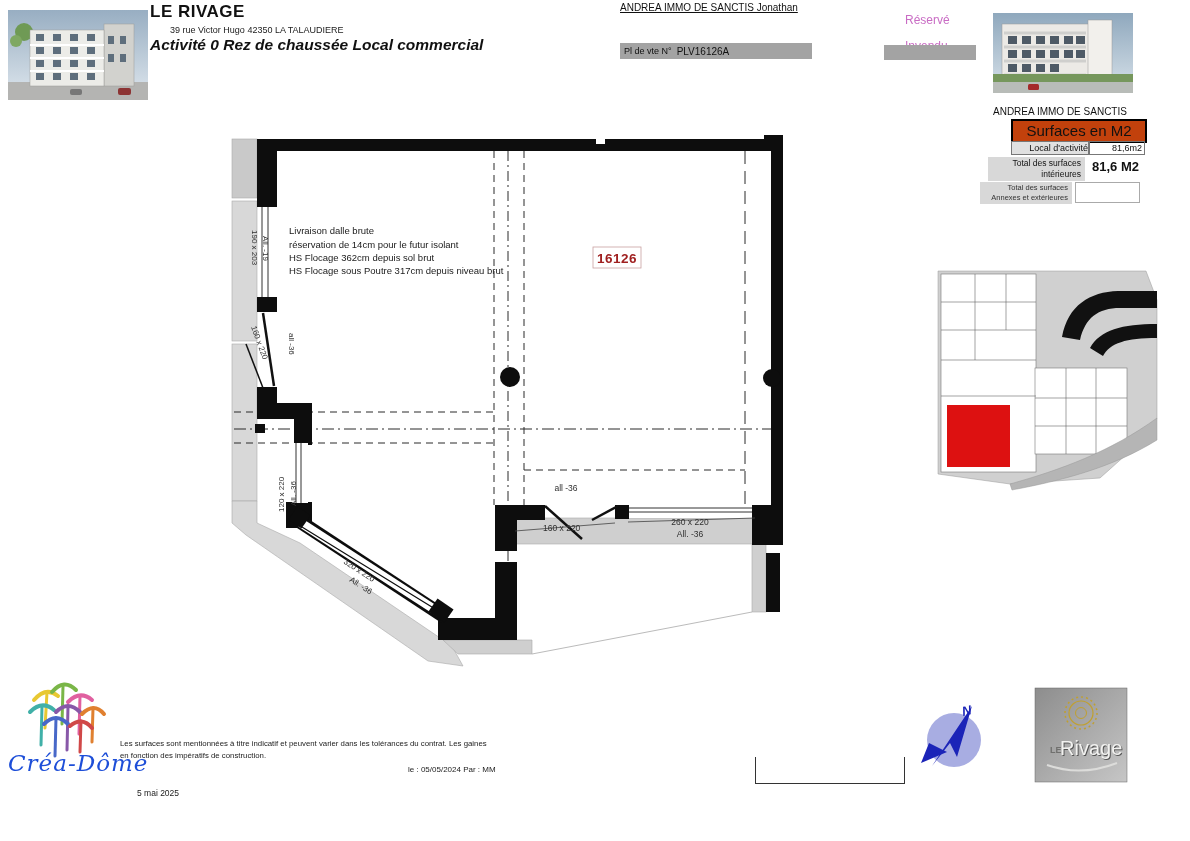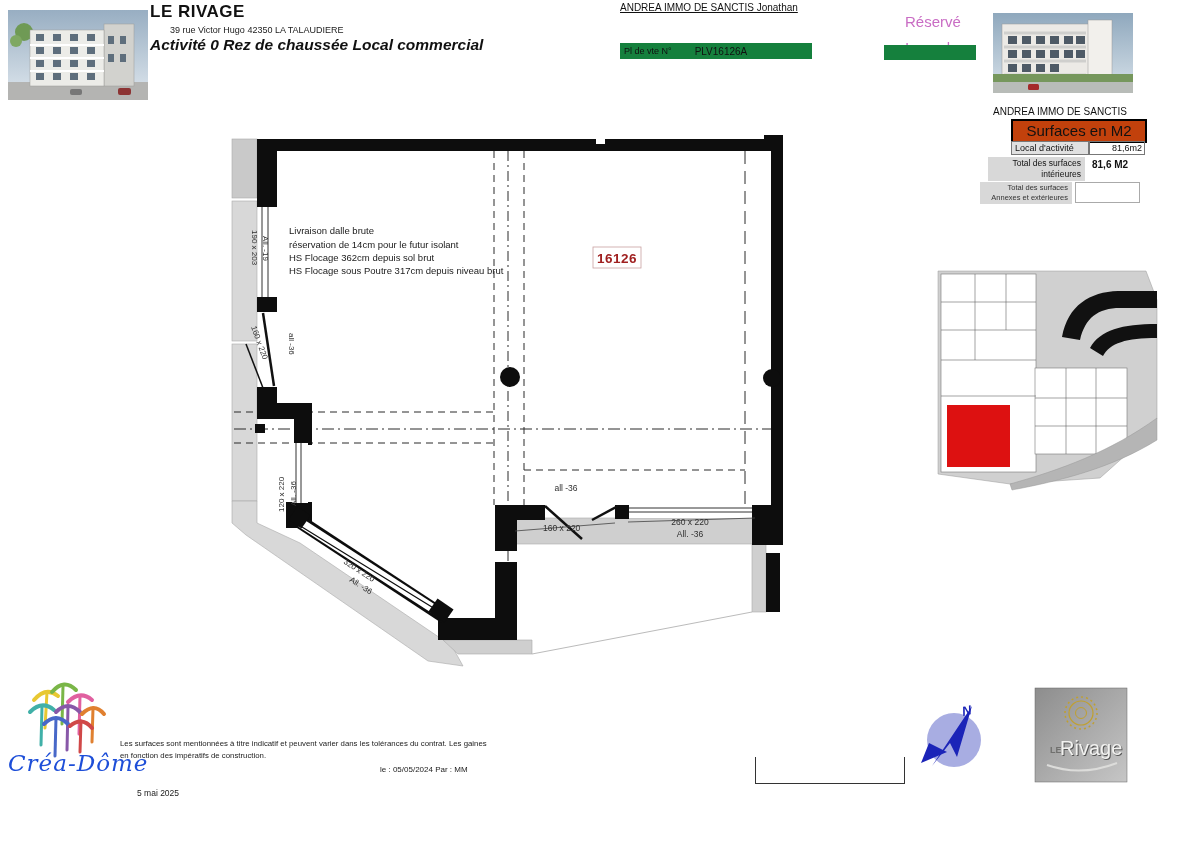--- a/index.html
+++ b/index.html
@@ -3,33 +3,33 @@
 <meta charset="utf-8">
 <style>
   html,body{margin:0;padding:0;background:#fff;}
   #page{position:relative;width:1190px;height:841px;background:#fff;overflow:hidden;
         font-family:"Liberation Sans", sans-serif;color:#111;}
   .abs{position:absolute;}
   .doc-title{font-size:17px;font-weight:bold;letter-spacing:.5px;}
   .doc-address{font-size:9px;color:#222;}
   .doc-subtitle{font-size:15.5px;font-weight:bold;font-style:italic;}
   .small{font-size:10px;text-decoration:underline;}
-  .graybar{background:#15803d;display:flex;align-items:center;}
-  .legend{font-size:15px;color:#c96cc4;}
+  .graybar{background:#a3a3a3;display:flex;align-items:center;}
+  .legend{font-size:12px;color:#c96cc4;}
   .panel-company{font-size:10px;text-align:left;}
   .surf-title{border:2px solid #000;background:#c2410c;font-size:15px;text-align:center;line-height:20px;}
   .cell{border:1px solid #777;font-size:9px;line-height:12px;box-sizing:border-box;}
-  .cell.gray{background:#e0e0e0;}
+  .cell.gray{background:#e0e0e0;text-align:right;}
   .total-label{background:#d8d8d8;font-size:8.5px;line-height:11px;text-align:right;padding:1px 4px 1px 0;box-sizing:border-box;}
-  .total-value{font-size:10px;font-weight:bold;}
+  .total-value{font-size:13px;font-weight:bold;}
   .annex{background:#d8d8d8;font-size:7.5px;line-height:10px;text-align:right;padding:1px 4px 1px 2px;box-sizing:border-box;color:#333;}
   .annex-empty{border:1px solid #aaa;background:#fff;box-sizing:border-box;}
   .disclaimer{font-size:7.8px;line-height:11.5px;color:#222;}
   .footdate{font-size:8.5px;color:#222;}
-  .revision{font-size:8px;color:#222;}
+  .revision{font-size:8px;color:#222;margin-left:28px;}
   .open-rect{border-left:1.5px solid #333;border-right:1.5px solid #333;border-bottom:1.5px solid #333;}
   .crea-text{font-family:"DejaVu Serif", serif;font-style:italic;font-size:23px;color:#1d4ed8;letter-spacing:1px;}
   svg text{font-family:"Liberation Sans", sans-serif;}
 </style>
 </head>
 <body>
 
 <div id="page">
 
   <svg class="abs" style="left:0;top:0;" width="1190" height="841" viewBox="0 0 1190 841">
@@ -277,21 +277,21 @@
     </g>
   </svg>
 
   <div class="abs doc-title" style="left:150px;top:2px;">LE RIVAGE</div>
   <div class="abs doc-address" style="left:150px;top:25px;margin-left:20px;">39 rue Victor Hugo  42350  LA TALAUDIERE</div>
   <div class="abs doc-subtitle" style="left:150px;top:36px;">Activité 0 Rez de chaussée Local commercial</div>
 
   <div class="abs small" style="left:620px;top:2px;">ANDREA IMMO DE SANCTIS Jonathan</div>
   <div class="abs graybar" style="left:620px;top:43px;width:192px;height:16px;">
     <span style="font-size:9px;margin-left:4px;">Pl de vte N°</span>
-    <span style="font-size:10px;margin-left:23px;">PLV16126A</span>
+    <span style="font-size:10px;margin-left:5px;">PLV16126A</span>
   </div>
 
   <div class="abs legend" style="left:905px;top:13px;">Réservé</div>
   <div class="abs legend" style="left:905px;top:39px;">Invendu</div>
   <div class="abs graybar" style="left:884px;top:45px;width:92px;height:15px;"></div>
 
   <div class="abs panel-company" style="left:993px;top:106px;width:142px;">ANDREA IMMO DE SANCTIS</div>
   <div class="abs surf-title" style="left:1011px;top:119px;width:132px;height:20px;">Surfaces en M2</div>
   <div class="abs cell gray" style="left:1011px;top:141px;width:78px;height:14px;padding-left:3px;">Local d'activité</div>
   <div class="abs cell" style="left:1089px;top:141px;width:56px;height:14px;text-align:right;padding-right:2px;padding-left:6px;">81,6m2</div>

